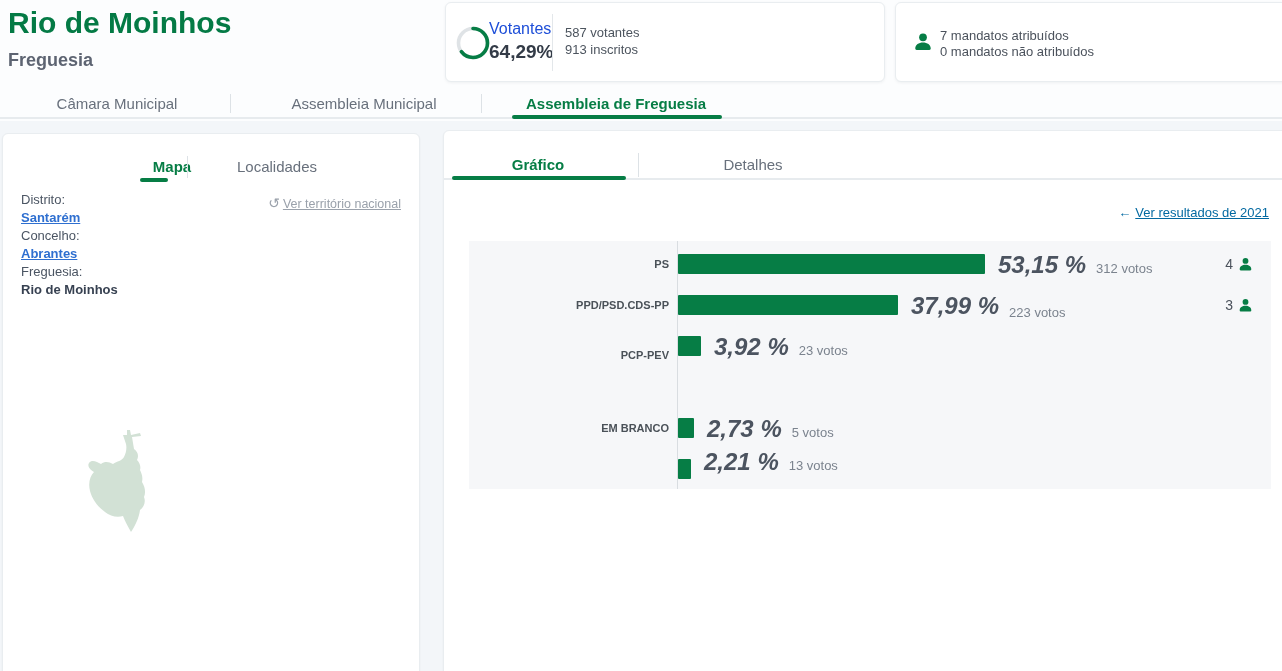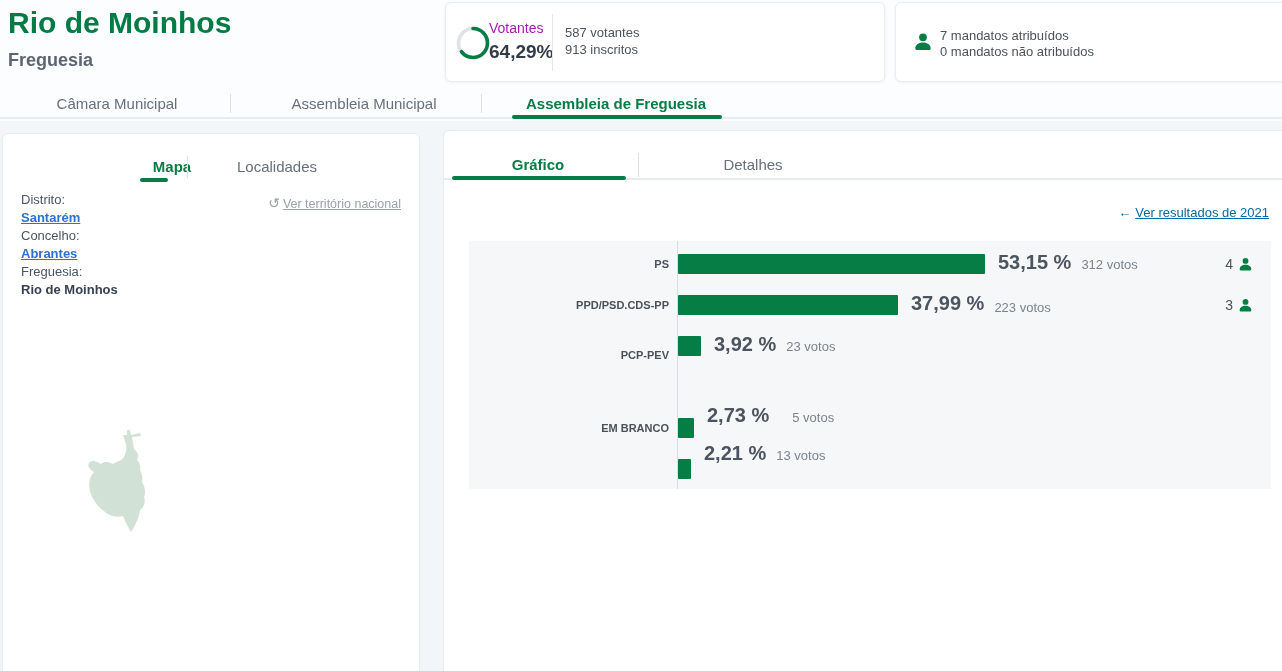--- a/index.html
+++ b/index.html
@@ -11,21 +11,21 @@
   .header-band { position:absolute; left:0; top:0; width:1282px; height:121px; background:#fcfdfe; }
   .page-title { position:absolute; left:8px; top:6px; font-size:30px; font-weight:bold; color:#047a45; }
   .page-subtitle { position:absolute; left:8px; top:50px; font-size:18px; font-weight:bold; color:#5d6472; }
 
   .stat-card { position:absolute; top:2px; height:80px; background:#fff;
     border:1px solid #e9edf0; border-radius:6px; box-shadow:0 1px 3px rgba(25,39,52,.06); }
   .card-turnout { left:445px; width:440px; }
   .card-mandates { left:895px; width:420px; }
 
   .ring { position:absolute; left:8px; top:21px; }
-  .turnout-label { position:absolute; left:43px; top:17px; font-size:14px; color:#a21caf; }
+  .turnout-label { position:absolute; left:43px; top:17px; font-size:16px; color:#1d4ed8; }
   .turnout-percent { position:absolute; left:43px; top:38px; font-size:19px; font-weight:bold; color:#333b47; }
   .vdiv { position:absolute; left:106px; top:11px; width:1px; height:57px; background:#e3e7ea; }
   .turnout-voters { position:absolute; left:119px; top:22px; font-size:13px; color:#4c545e; }
   .turnout-registered { position:absolute; left:119px; top:39px; font-size:13px; color:#4c545e; }
 
   .mand-icon { position:absolute; left:17px; top:29px; }
   .mand-line1 { position:absolute; left:44px; top:25px; font-size:13px; color:#4b525c;text-align:right; }
   .mand-line2 { position:absolute; left:44px; top:41px; font-size:13px; color:#4b525c; }
 
   
@@ -67,21 +67,21 @@
   .results-link { position:absolute; right:23px; top:74px; font-size:13px; color:#0369a1; cursor:pointer; white-space:nowrap; }
   .results-link .txt { text-decoration:underline; }
   .arrow-glyph { margin-right:4px; }
 
   
   .chart-plot { position:absolute; left:25px; top:110px; width:802px; height:248px; background:#f6f7f9; }
   .chart-axis { position:absolute; left:208px; top:0; width:1px; height:248px; background:#d9dde1; }
   .bar-label { position:absolute; left:0; width:200px; text-align:right; font-size:11px; font-weight:bold; color:#4a5158; line-height:20px; }
   .bar { position:absolute; left:209px; height:20px; background:#067d45; border-radius:1px; }
   .bar-text { position:absolute; white-space:nowrap; display:flex; align-items:baseline; }
-  .bar-pct { font-size:20px; font-weight:bold; color:#4c5460; }
+  .bar-pct { font-size:24px; font-weight:bold; color:#4c5460;font-style:italic; }
   .bar-votes { font-size:13px; color:#7b838e; margin-left:10px; }
   .bar-mand { position:absolute; right:18px; display:flex; align-items:center; gap:5px; height:20px; }
   .bar-mand .num { font-size:14px; color:#4b525c; }
 </style>
 </head>
 <body>
 
 <div class="page">
 
   <div class="header-band">
@@ -190,25 +190,25 @@
           </svg>
         </div>
         <div class="bar-label" style="top: 104px;">PCP-PEV</div>
         <div class="bar" style="top: 95px; width: 23px; background: rgb(6, 125, 69);"></div>
         <div class="bar-text" style="left: 245px; top: 92px;">
           <span class="bar-pct">3,92 %</span>
           <span class="bar-votes">23 votos</span>
         </div>
         <div class="bar-label" style="top: 177px;">EM BRANCO</div>
         <div class="bar" style="top: 177px; width: 16px; background: rgb(6, 125, 69);"></div>
-        <div class="bar-text" style="left: 238px; top: 163px; gap: 13px;">
+        <div class="bar-text" style="left: 238px; top: 174px;">
           <span class="bar-pct">2,73 %</span>
           <span class="bar-votes">5 votos</span>
         </div>
         <div class="bar" style="top: 218px; width: 13px; background: rgb(6, 125, 69);"></div>
-        <div class="bar-text" style="left: 235px; top: 201px;">
+        <div class="bar-text" style="left: 235px; top: 207px;">
           <span class="bar-pct">2,21 %</span>
           <span class="bar-votes">13 votos</span>
         </div>
       </div>
   </div>
 
 </div>
 
 </body></html>

